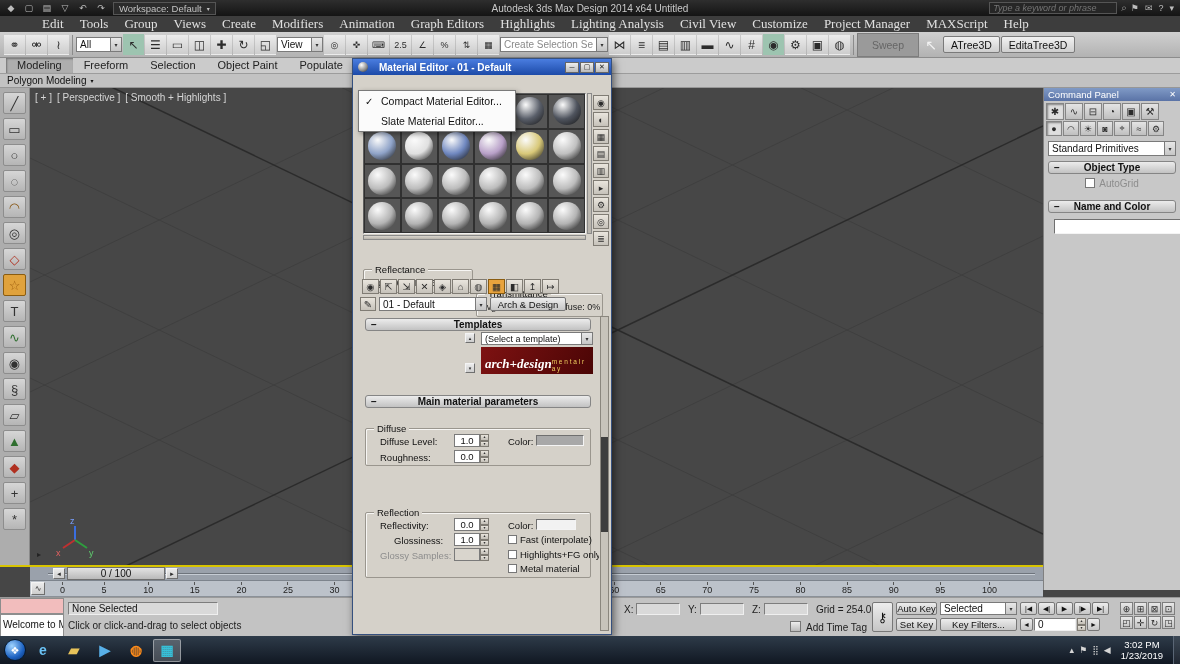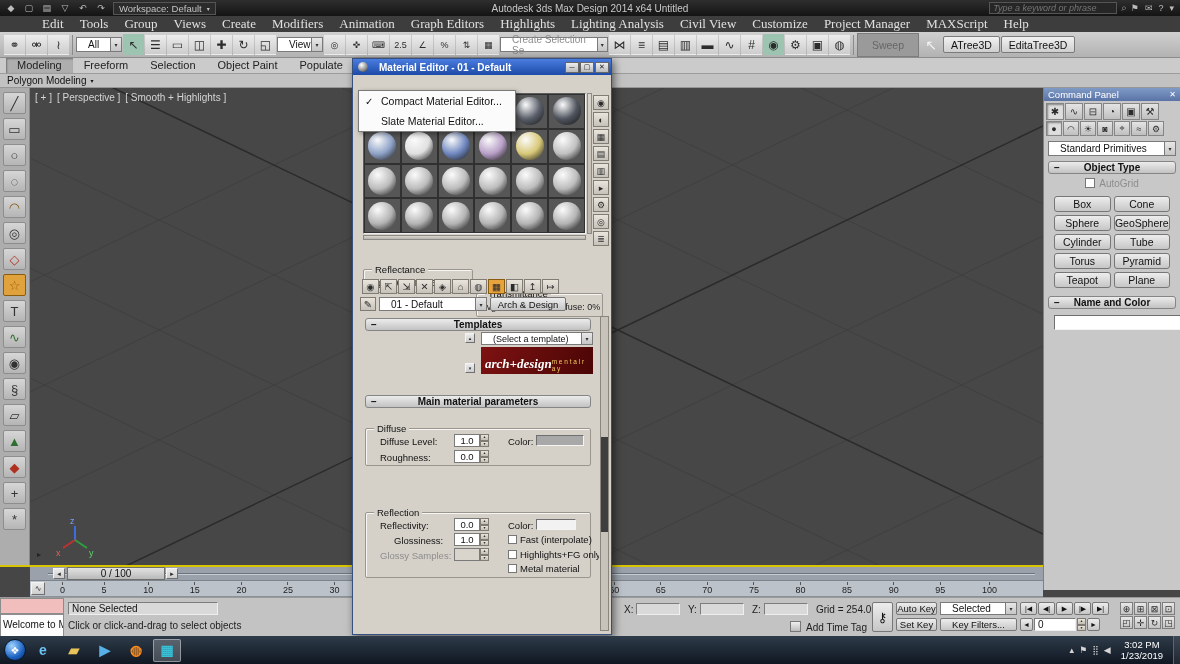--- a/index.html
+++ b/index.html
@@ -21,21 +21,21 @@
   .wsbox{height:13px;background:#2b2b2b;border:1px solid #555;color:#c2c2c2;display:flex;align-items:center;padding:0 5px;font-size:9.5px;margin-left:4px;}
   .search{height:12px;width:128px;background:#262626;border:1px solid #555;color:#9a9a9a;font-size:9px;padding:0 3px;font-family:"Liberation Sans",sans-serif;font-style:italic;}
 
   
   .menubar{left:0;top:16px;width:1180px;height:16px;background:#3d3d3d;display:flex;align-items:center;padding-left:34px;}
   .menubar span{color:#e0e0e0;padding:3px 8px;font-size:13px;line-height:16px;font-family:Liberation Serif, serif;}
 
   
   .toolbar{left:0;top:32px;width:1180px;height:26px;background:linear-gradient(#d0d0d0,#b2b2b2);border-bottom:1px solid #8c8c8c;display:flex;align-items:center;padding-left:4px;gap:1px;}
   .toolbar .ib{width:21px;height:21px;font-size:12px;border:1px solid transparent;}
-  .combo{background:#fff;border:1px solid #7a7a7a;display:flex;align-items:center;font-size:10px;padding-left:11px;height:15px;}
+  .combo{background:#fff;border:1px solid #7a7a7a;display:flex;align-items:center;font-size:10px;padding-left:3px;height:15px;}
   .combo .dda{margin-left:auto;width:11px;align-self:stretch;background:linear-gradient(#e8e8e8,#c6c6c6);border-left:1px solid #7a7a7a;font-size:6px;display:flex;align-items:center;justify-content:center;color:#333;}
   .sweep{width:62px;height:24px;background:#9a9a9a;border:1px solid #7d7d7d;color:#666;display:flex;align-items:center;justify-content:center;font-size:10.5px;}
   .litebtn{height:17px;background:linear-gradient(#f2f2f2,#cfcfcf);border:1px solid #7a7a7a;border-radius:2px;display:flex;align-items:center;padding:0 7px;font-size:10.5px;}
 
   
   .ribbontabs{left:0;top:58px;width:1180px;height:16px;background:#cbcbcb;border-bottom:1px solid #9c9c9c;display:flex;align-items:flex-end;padding-left:6px;}
   .rtab{padding:0 11px;font-size:11px;line-height:15px;color:#222;}
   .rtab.active{background:#aeaeae;box-shadow:inset 1px 1px 2px rgba(0,0,0,.35);}
   .subtabs{left:0;top:74px;width:1180px;height:14px;background:#c2c2c2;border-bottom:1px solid #979797;display:flex;align-items:center;padding-left:7px;font-size:10px;}
 
@@ -499,33 +499,20 @@
       <span class="dda">▾</span>
     </div>
     <div class="rollout">
       <b>−</b>
       <span>Object Type</span>
     </div>
     <div style="display:flex;align-items:center;justify-content:center;gap:4px;height:18px;">
       <span class="cb"></span>
       <span class="dis" style="font-size:10px;">AutoGrid</span>
     </div>
-    <div class="cp-grid">
-
-    <span class="sb-btn">Box</span>
-        <span class="sb-btn">Cone</span>
-        <span class="sb-btn">Sphere</span>
-        <span class="sb-btn">GeoSphere</span>
-        <span class="sb-btn">Cylinder</span>
-        <span class="sb-btn">Tube</span>
-        <span class="sb-btn">Torus</span>
-        <span class="sb-btn">Pyramid</span>
-        <span class="sb-btn">Teapot</span>
-        <span class="sb-btn">Plane</span>
-      </div>
     <div class="rollout" style="margin-top:8px;">
       <b>−</b>
       <span>Name and Color</span>
     </div>
     <div style="display:flex;gap:4px;margin:6px 10px;align-items:center;">
       <input class="s" style="flex: 1 1 0%; height: 15px; background: rgb(255, 255, 255); font-size: 10px; padding: 0px 2px; font-family: &quot;Liberation Sans&quot;, sans-serif;">
 
     </div>
   </div>
 

